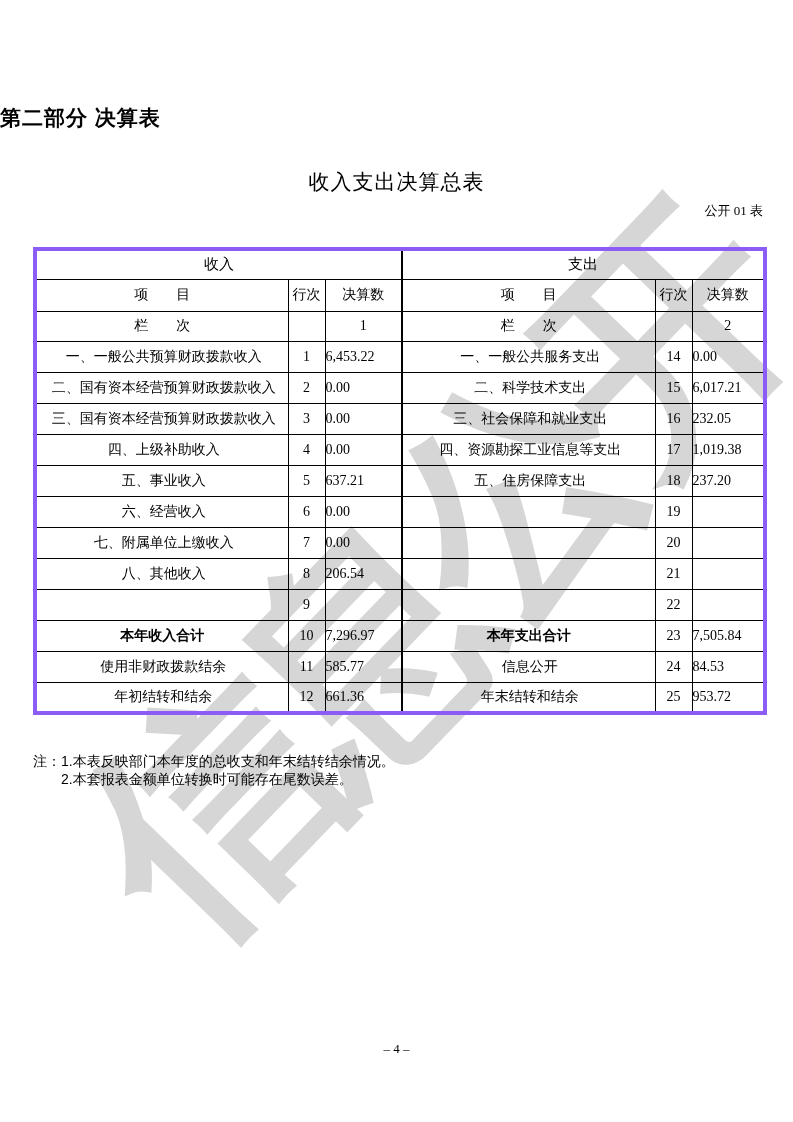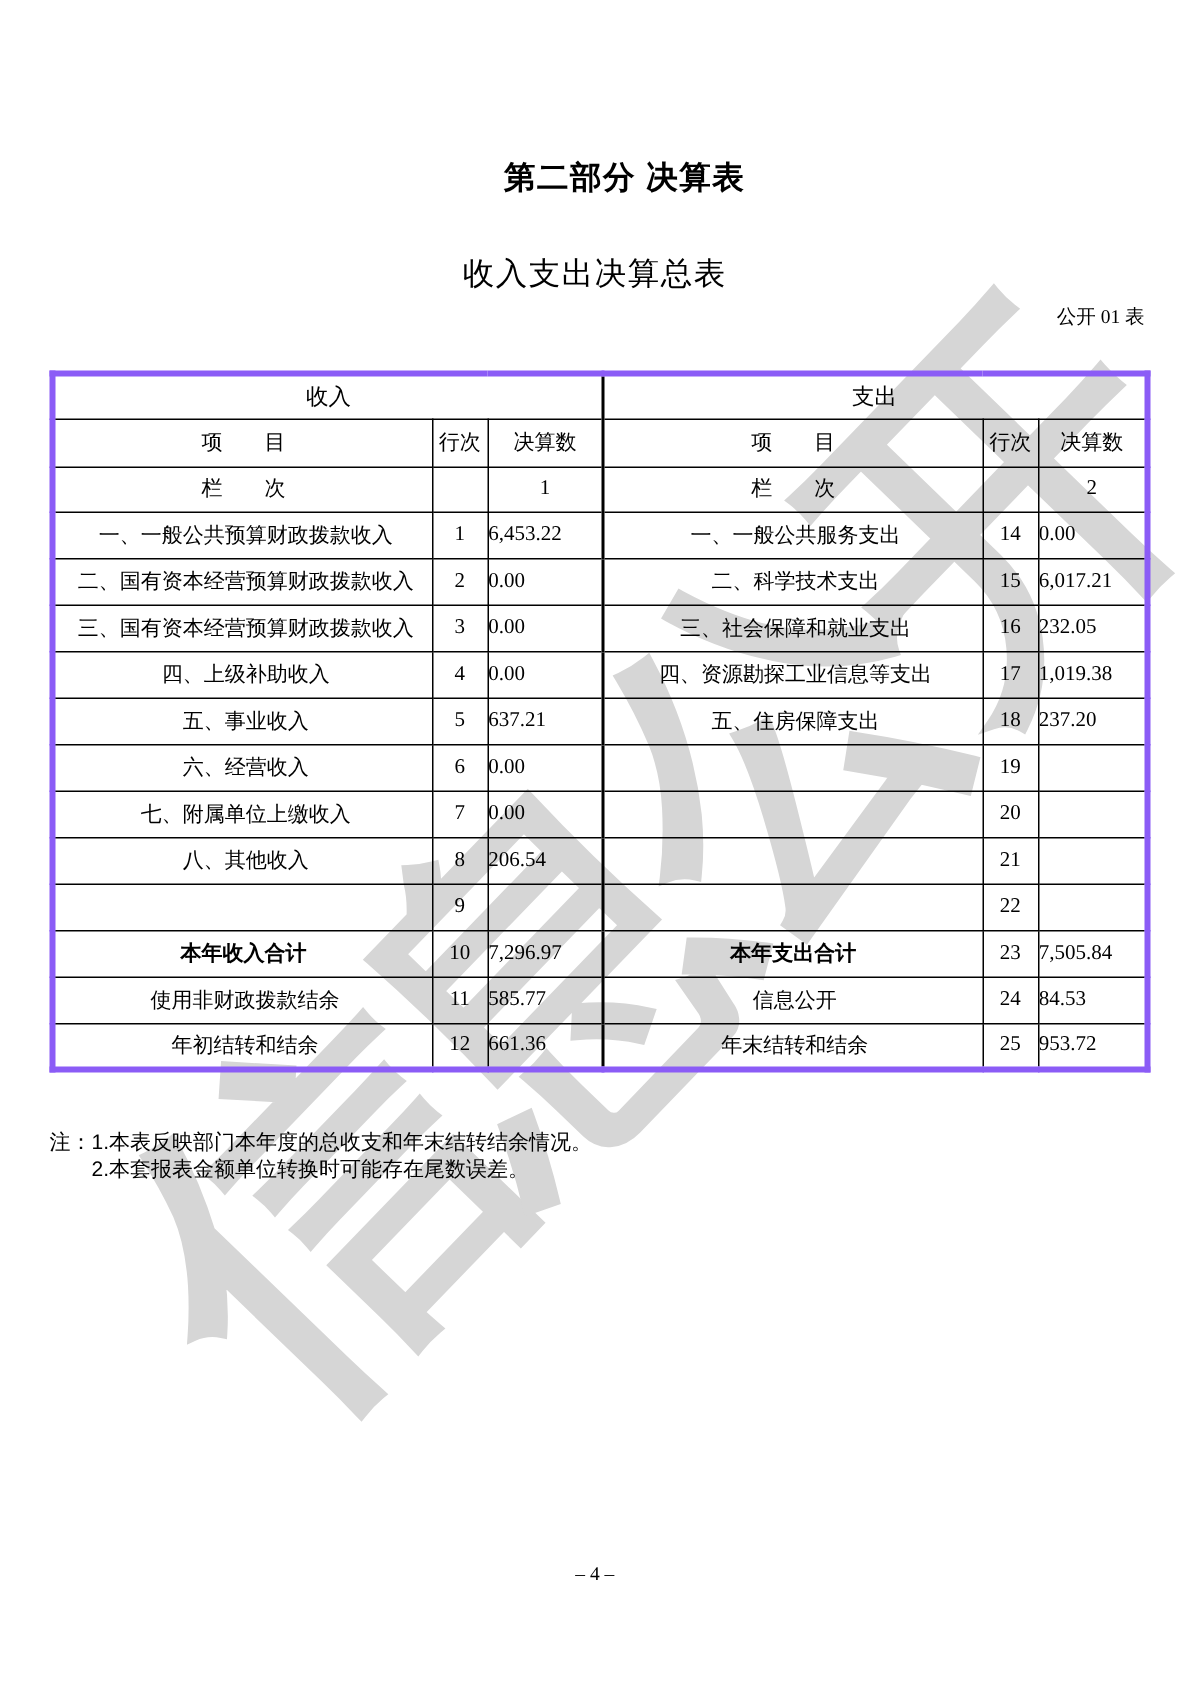--- a/index.html
+++ b/index.html
@@ -14,22 +14,22 @@
     position:absolute; left:435px; top:580px;
     transform:translate(-50%,-50%) rotate(-46deg);
     font-size:240px; font-weight:bold; letter-spacing:-22px;
     color:#d6d6d6; white-space:nowrap; z-index:0;
     font-family:"Liberation Sans", sans-serif;
     user-select:none;
   }
   .content { position:absolute; left:0; top:0; width:793px; height:1122px; z-index:1; }
 
   .part-title {
-    position:absolute; top:104px; left:0; width:100%; text-align:center;
-    font-size:21px; font-weight:600; letter-spacing:1px;padding-left:40px;
+    position:absolute; top:104px; left:0; width:100%; text-align:left;
+    font-size:21px; font-weight:600; letter-spacing:1px;
   }
   .table-title {
     position:absolute; top:168px; left:0; width:100%; text-align:center;
     font-size:21px; font-weight:normal; letter-spacing:1px;
     font-family:"Liberation Serif", serif;
   }
   .code-line {
     position:absolute; top:202px; left:33px; width:730px; text-align:right;
     font-size:13px; font-family:Liberation Serif, serif;
   }

